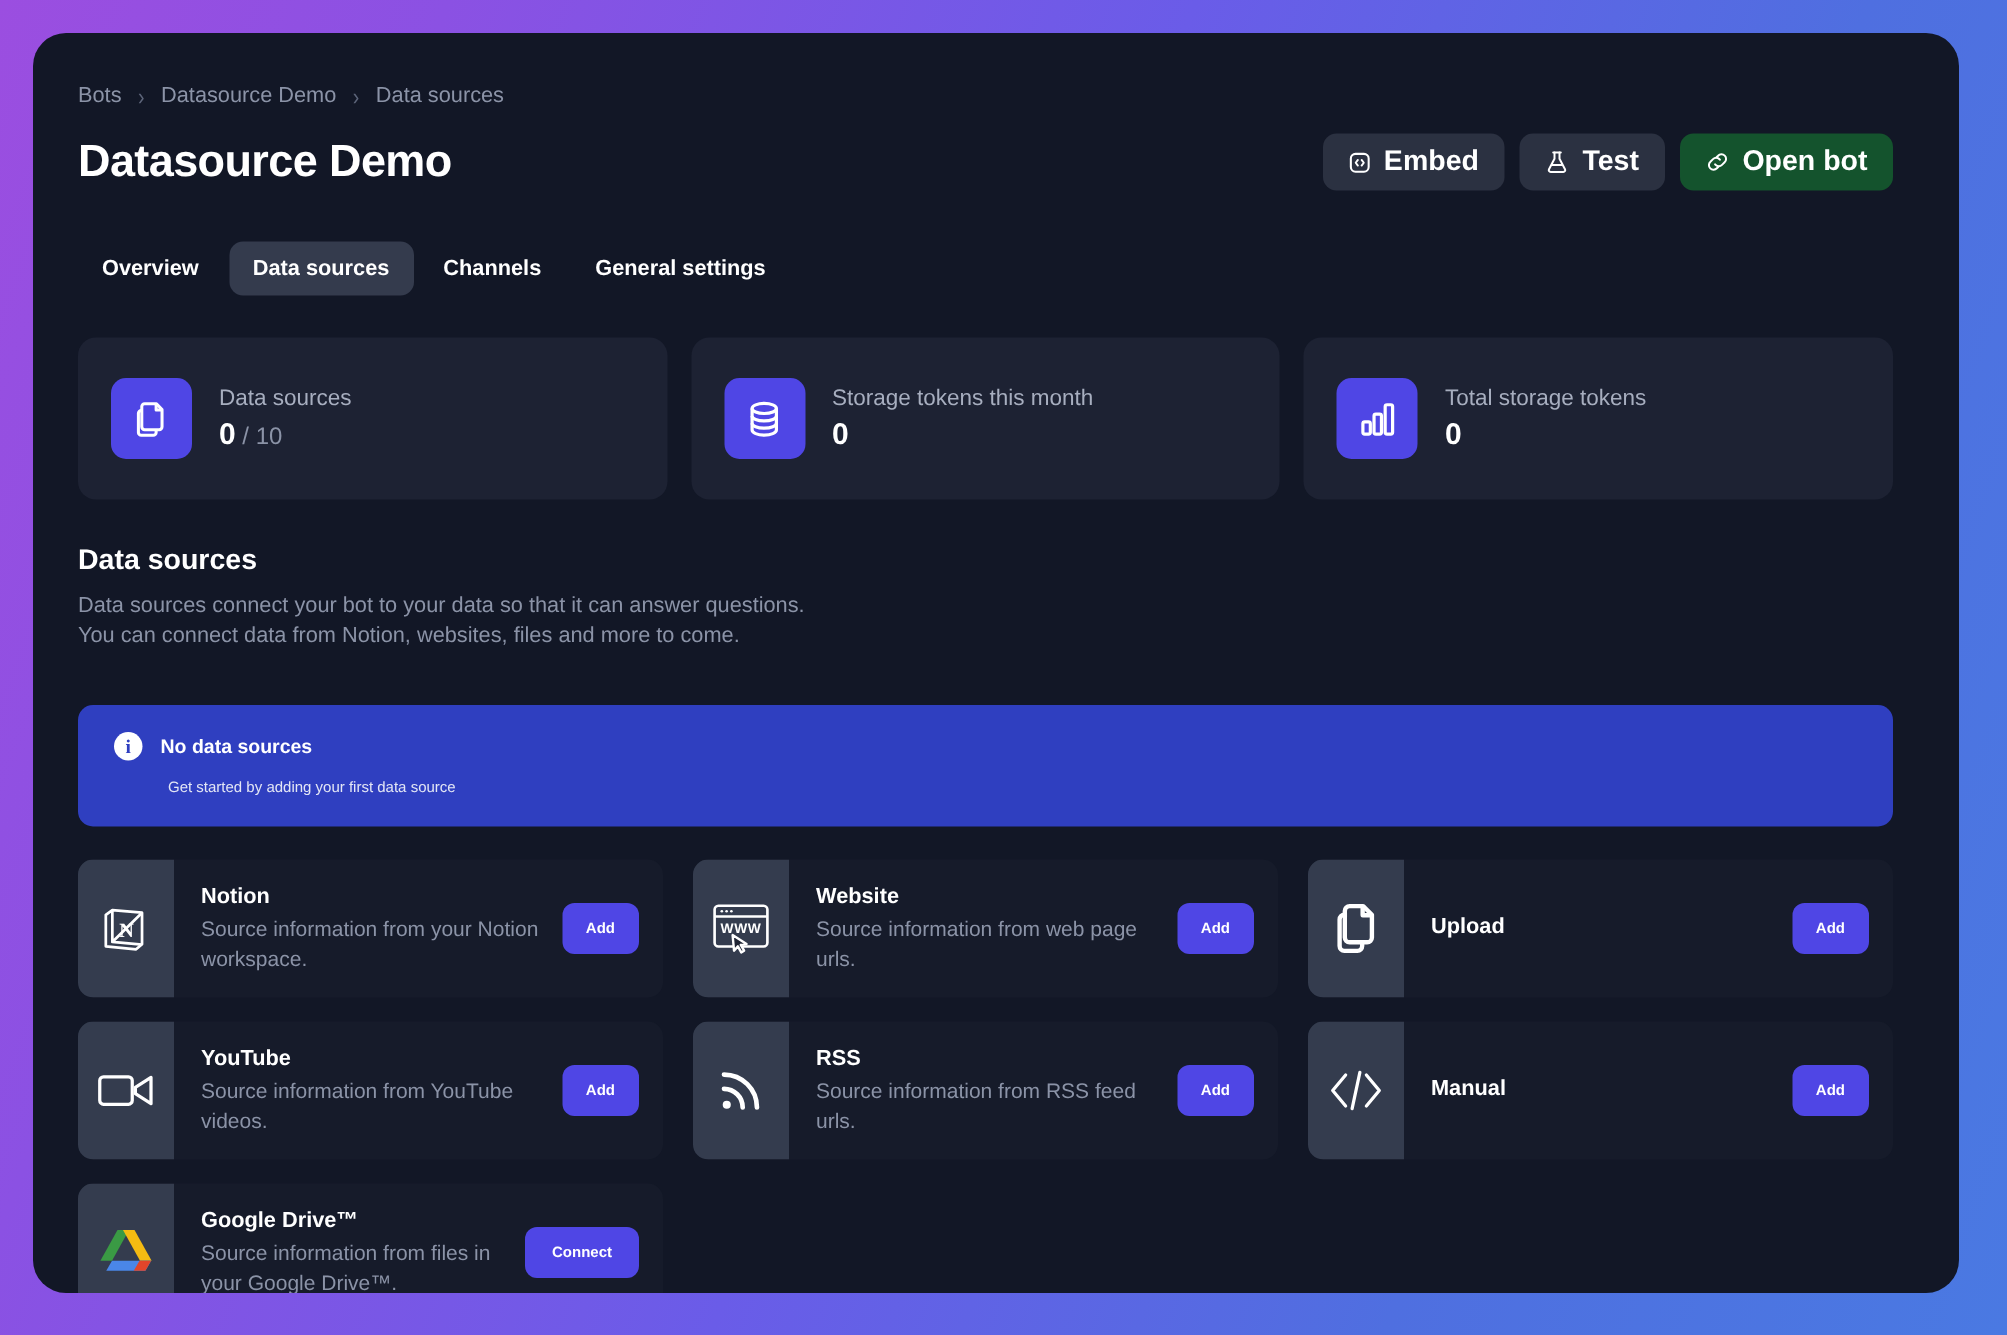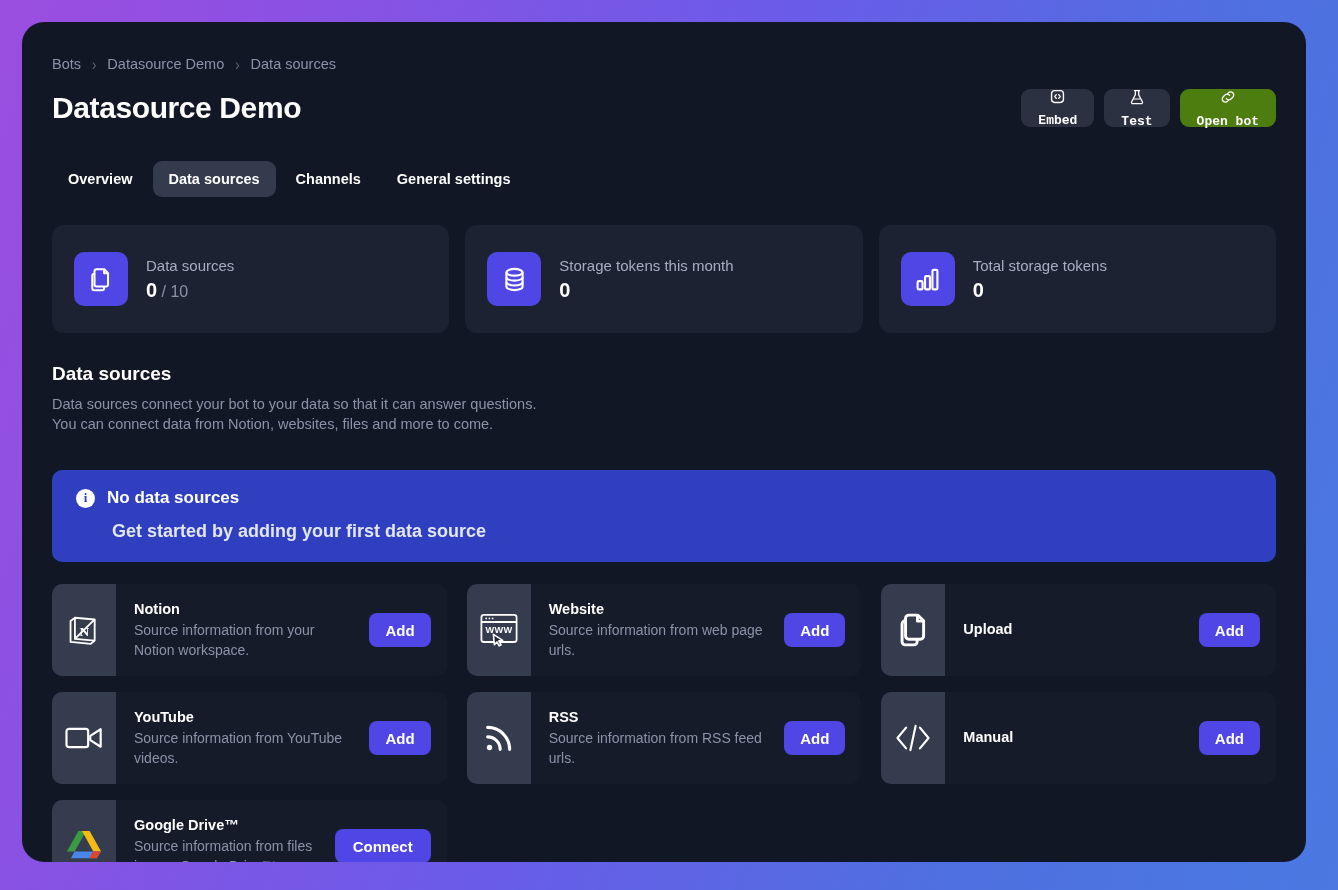--- a/index.html
+++ b/index.html
@@ -23,21 +23,21 @@
     left: 22px;
     top: 22px;
     width: 1284px;
     height: 840px;
     background: #121726;
     border-radius: 22px;
     overflow: hidden;
   }
 
   .inner {
-    padding: 32px 30px 0 30px;
+    padding: 32px 44px 0 30px;
     height: 100%;
     position: relative;
   }
 
   
   .breadcrumb {
     display: flex;
     align-items: center;
     gap: 11px;
     font-size: 14.5px;
@@ -68,31 +68,30 @@
     letter-spacing: -0.4px;
   }
   .actions { display: flex; gap: 10px; align-items: center; }
   .btn {
     display: inline-flex;
     align-items: center;
     gap: 9px;
     height: 38px;
     padding: 0 17px;
     border-radius: 9px;
-    font-size: 13px;
+    font-size: 19px;
     font-weight: 700;
     color: #ffffff;
     border: none;
     cursor: pointer;
-    font-family: Liberation Mono, monospace;
+    font-family: Liberation Sans, sans-serif;
     white-space: nowrap;
-    flex-direction: column;
   }
   .btn-dark { background: #2b3141; }
-  .btn-primary { background: #4d7c0f; text-align: center; }
+  .btn-primary { background: #14532d; text-align: center; }
   .btn svg { display: block; }
 
   
   .tabs {
     display: flex;
     align-items: flex-end;
     gap: 4px;
     height: 36px;
     margin-bottom: 28px;
   }
@@ -162,27 +161,27 @@
     border-radius: 10px;
     padding: 18px 24px 20px 24px;
     margin-bottom: 22px;
   }
   .banner-row {
     display: flex;
     align-items: center;
     gap: 12px;
   }
   .banner-title {
-    font-size: 17px;
+    font-size: 13px;
     font-weight: 700;
     color: #ffffff;
   }
   .banner-sub {
-    font-size: 18px;
-    font-weight: 700;
+    font-size: 10px;
+    font-weight: 400;
     color: #e3e6f5;
     margin-top: 13px;
     margin-left: 36px;
   }
   .info-icon {
     width: 19px; height: 19px;
     border-radius: 50%;
     background: #ffffff;
     color: #2f3fc0;
     display: inline-flex;
@@ -238,21 +237,21 @@
     color: #8b93a7;
   }
   .source-btn {
     flex: none;
     background: #4f46e5;
     color: #ffffff;
     border: none;
     border-radius: 8px;
     height: 34px;
     padding: 0 16px;
-    font-size: 15px;
+    font-size: 10px;
     font-weight: 700;
     font-family: inherit;
     cursor: pointer;
   }
   .source-btn.wide { padding: 0 18px; }
 </style>
 </head>
 <body>
 
 <div id="app-window">

